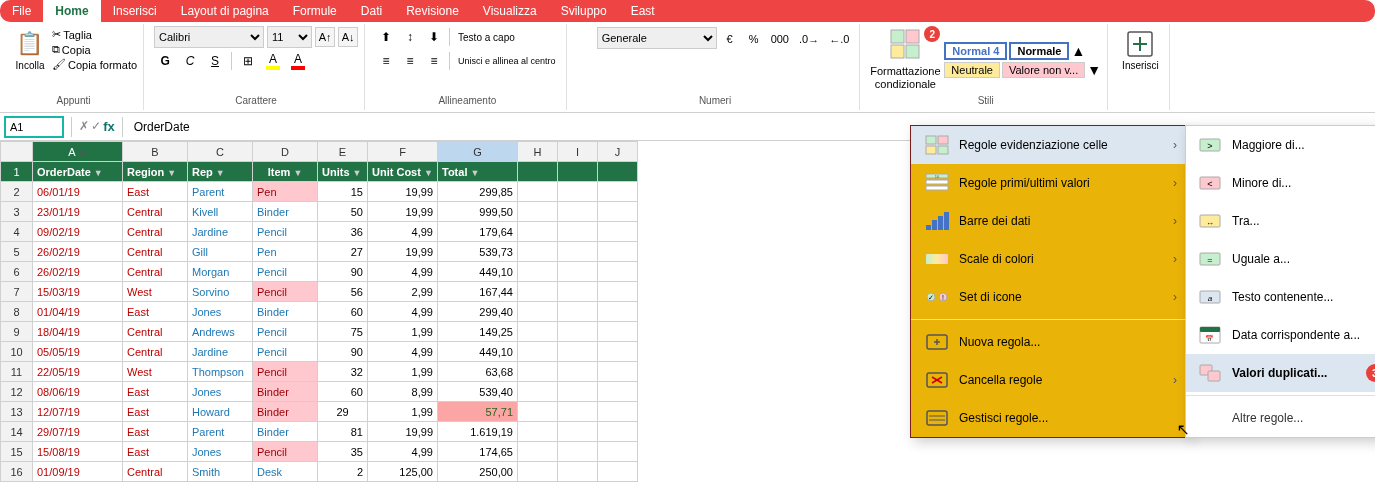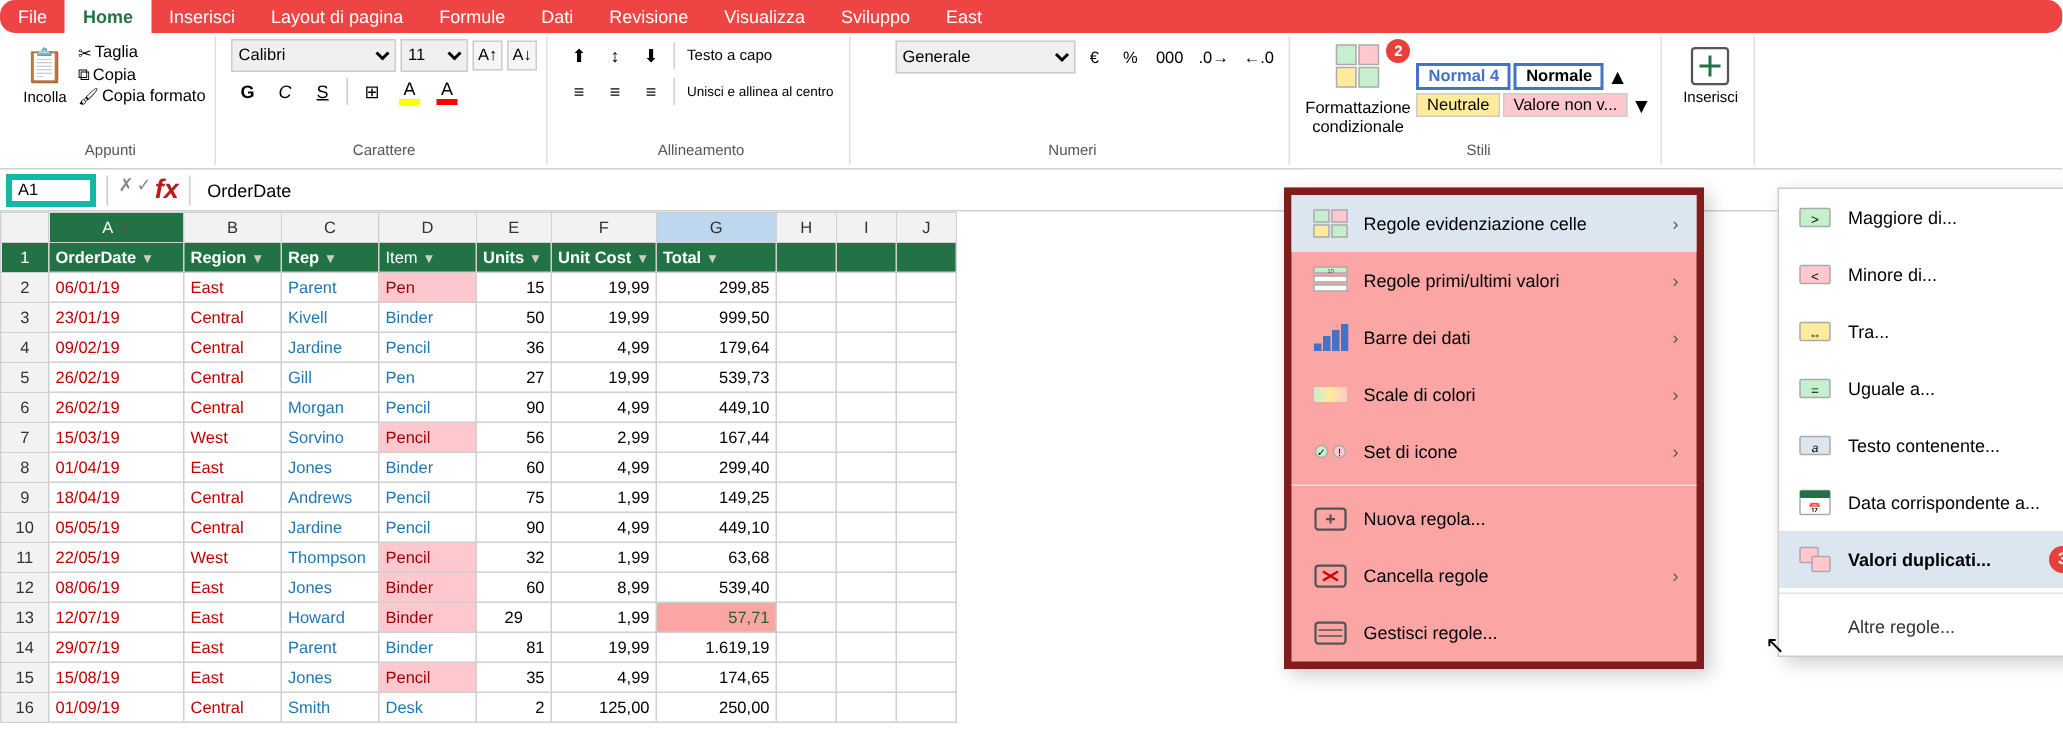--- a/index.html
+++ b/index.html
@@ -45,37 +45,37 @@
     .style-boxes { display: flex; flex-direction: column; gap: 2px; }
     .style-row { display: flex; gap: 2px; }
     .style-box { border: 1px solid #ccc; padding: 1px 6px; font-size: 11px; cursor: pointer; white-space: nowrap; }
     .style-box.normal4 { border: 2px solid #4472c4; color: #4472c4; font-weight: bold; }
     .style-box.normale { border: 2px solid #4472c4; font-weight: bold; }
     .style-box.neutrale { background: #ffeb9c; border: 1px solid #ccc; }
     .style-box.valore-non-v { background: #ffc7ce; border: 1px solid #ccc; }
 
     
     .formula-bar { display: flex; align-items: center; border-bottom: 1px solid #d0d0d0; padding: 2px 4px; height: 28px; gap: 4px; }
-    .cell-ref { width: 60px; border: 4px solid #14b8a6; height: 22px; font-size: 11px; padding: 2px 4px; }
+    .cell-ref { width: 60px; border: 2px solid #14b8a6; height: 22px; font-size: 11px; padding: 2px 4px; }
     .formula-sep { width: 1px; height: 20px; background: #ccc; margin: 0 3px; }
     .formula-icons { display: flex; gap: 2px; color: #555; }
     .formula-input { flex: 1; border: none; outline: none; font-size: 12px; padding: 0 4px; }
 
     
     .spreadsheet { overflow: hidden; }
     table.grid { border-collapse: collapse; font-size: 11px; }
     table.grid th, table.grid td { border: 1px solid #d0d0d0; min-width: 20px; height: 20px; padding: 1px 4px; white-space: nowrap; }
     table.grid th { background: #f2f2f2; text-align: center; font-weight: normal; color: #333; position: sticky; }
     table.grid td { text-align: right; }
     table.grid td.text-left { text-align: left; }
     .row-header { background: #f2f2f2; text-align: center !important; min-width: 32px !important; }
     .header-row th { background: #f2f2f2; }
 
     
-    .dropdown-overlay { position: fixed; top: 125px; left: 856px; background: #fca5a5; border: 5px solid #7f1d1d; box-shadow: 4px 4px 12px rgba(0,0,0,0.2); width: 280px; z-index: 100; font-size: 12px; }
+    .dropdown-overlay { position: fixed; top: 125px; left: 910px; background: #eab308; border: 1px solid #7f1d1d; box-shadow: 4px 4px 12px rgba(0,0,0,0.2); width: 280px; z-index: 100; font-size: 12px; }
     .dropdown-item { display: flex; align-items: center; gap: 8px; padding: 7px 12px; cursor: pointer; }
     .dropdown-item-icon { width: 28px; height: 24px; display: flex; align-items: center; justify-content: center; }
     .dropdown-item-label { flex: 1; }
     .dropdown-item-arrow { color: #555; }
     .dropdown-divider { height: 1px; background: #e0e0e0; margin: 3px 0; }
 
     
     .dropdown-right { position: fixed; top: 125px; left: 1185px; background: #fff; border: 1px solid #ccc; box-shadow: 4px 4px 12px rgba(0,0,0,0.2); width: 210px; z-index: 101; font-size: 12px; }
     .dropdown-right .dropdown-item { padding: 7px 10px; }
     .dropdown-right .dropdown-item:last-child { color: #333; font-weight: normal; }
@@ -241,21 +241,21 @@
 
   </div>
 </div>
 
 <div class="formula-bar">
   <input class="cell-ref" type="text" value="A1" style="">
   <div class="formula-sep"></div>
   <div class="formula-icons">
     <span style="cursor:pointer;color:#888;">✗</span>
     <span style="cursor:pointer;color:#888;">✓</span>
-    <span style="cursor:pointer;color:#b91c1c;font-style:italic;font-weight:bold;font-size:18px;">fx</span>
+    <span style="cursor:pointer;color:#0f766e;font-weight:bold;font-size:13px;">fx</span>
   </div>
   <div class="formula-sep"></div>
   <input class="formula-input" type="text" value="OrderDate" style="">
 </div>
 
 <div class="spreadsheet">
   <table class="grid" id="main-grid">
     <thead>
       <tr class="header-row">
         <th class="row-header"></th>
@@ -268,21 +268,21 @@
         <th style="background:#bdd7ee;min-width:80px;">G</th>
         <th style="min-width:40px;">H</th>
         <th style="min-width:40px;">I</th>
         <th style="min-width:40px;">J</th>
       </tr>
       <tr style="background:#217346;">
         <th class="row-header" style="background:#217346;color:#fff;">1</th>
         <td style="background:#217346;color:#fff;font-weight:bold;text-align:left;">OrderDate <span class="filter-arrow" style="color:#ccc;">▼</span></td>
         <td style="background:#217346;color:#fff;font-weight:bold;text-align:left;">Region <span class="filter-arrow" style="color:#ccc;">▼</span></td>
         <td style="background:#217346;color:#fff;font-weight:bold;text-align:left;">Rep <span class="filter-arrow" style="color:#ccc;">▼</span></td>
-        <td style="background:#217346;color:#fff;font-weight:normal;text-align:left;margin-top:44px;">Item <span class="filter-arrow" style="color:#ccc;">▼</span></td>
+        <td style="background:#217346;color:#fff;font-weight:bold;text-align:center;margin-top:44px;">Item <span class="filter-arrow" style="color:#ccc;">▼</span></td>
         <td style="background:#217346;color:#fff;font-weight:bold;text-align:left;">Units <span class="filter-arrow" style="color:#ccc;">▼</span></td>
         <td style="background:#217346;color:#fff;font-weight:bold;text-align:left;">Unit Cost <span class="filter-arrow" style="color:#ccc;">▼</span></td>
         <td style="background:#217346;color:#fff;font-weight:bold;text-align:left;">Total <span class="filter-arrow" style="color:#ccc;">▼</span></td>
         <td style="background:#217346;"></td>
         <td style="background:#217346;"></td>
         <td style="background:#217346;"></td>
       </tr>
     </thead>
     <tbody id="grid-body">
     <tr>

